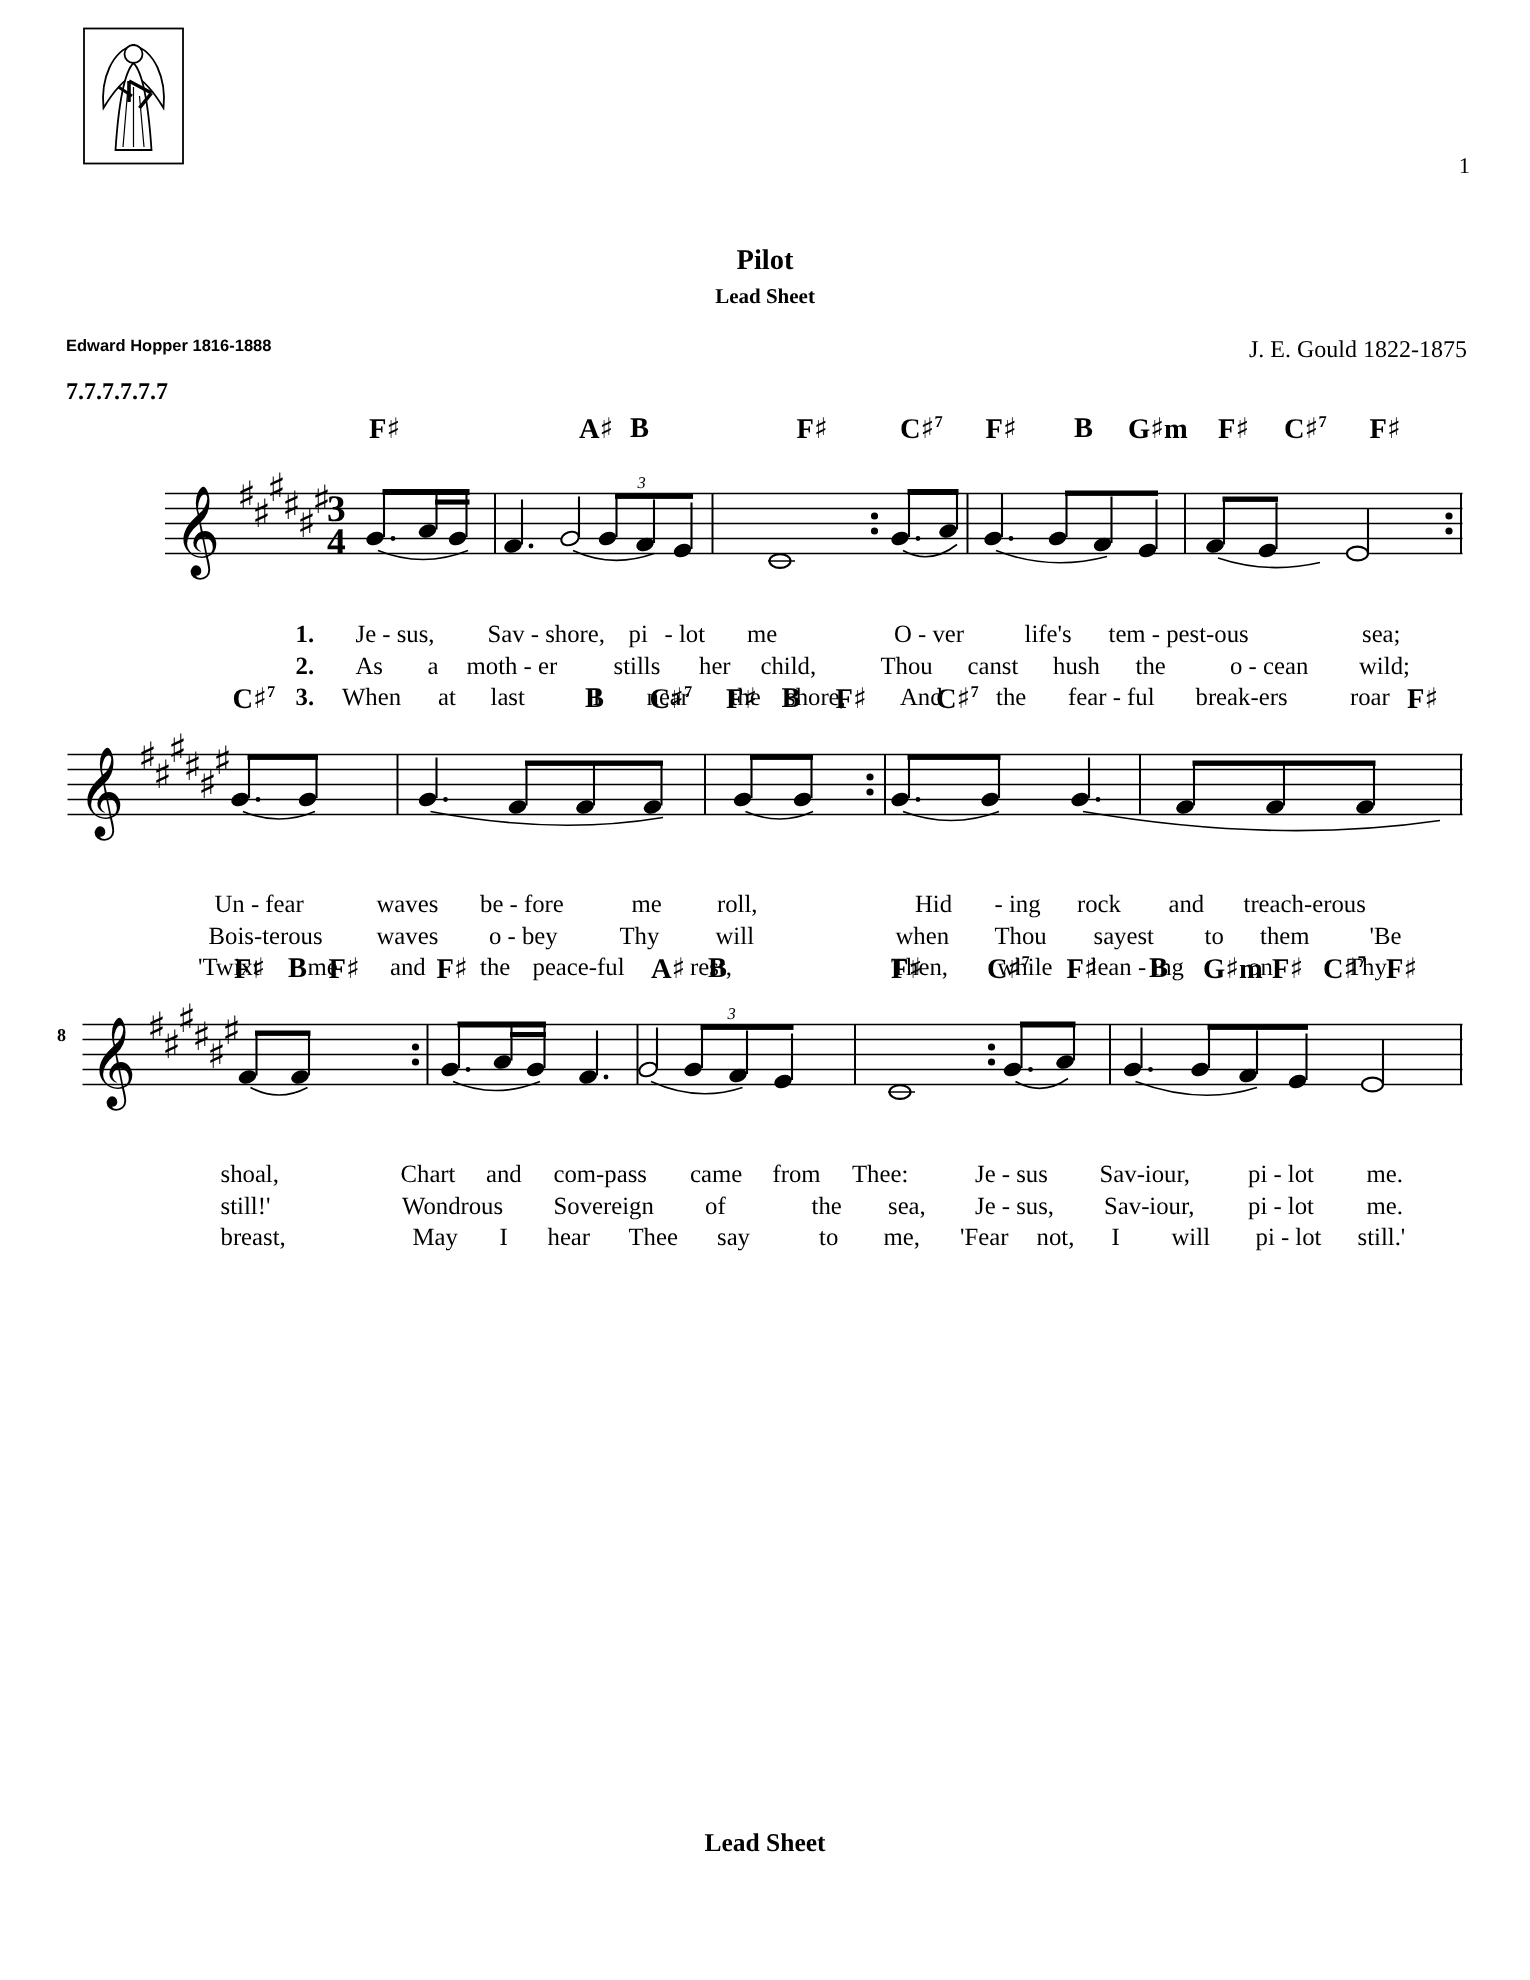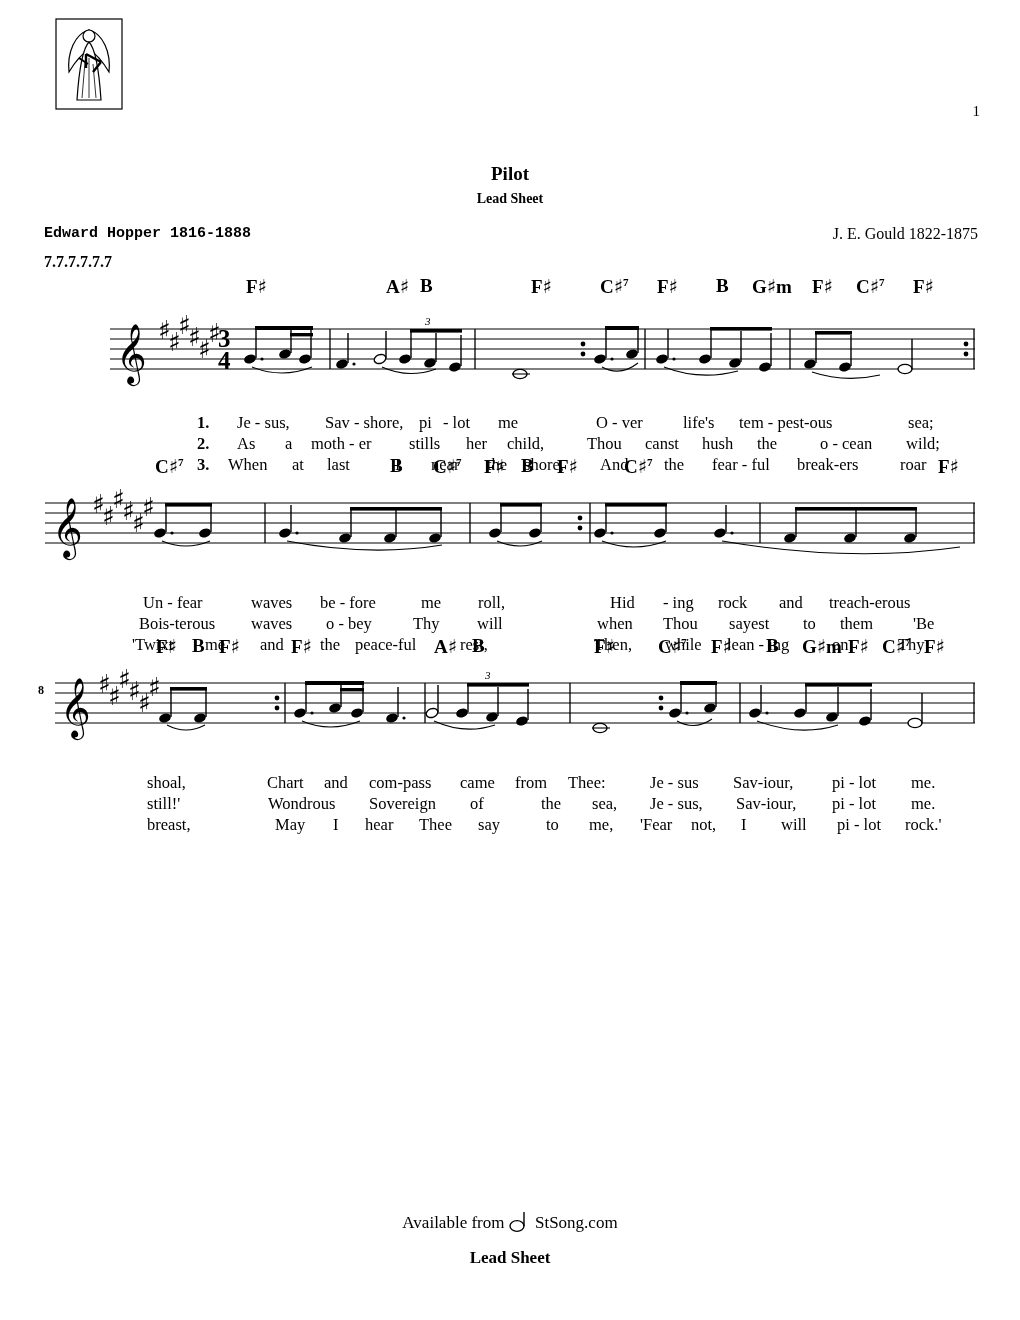--- a/index.html
+++ b/index.html
@@ -63,23 +63,23 @@
     width: 1020px;
     text-align: center;
     font-size: 14px;
     font-weight: bold;
     font-family: "Liberation Serif", serif;
   }
   .composer-left {
     position: absolute;
     left: 44px;
     top: 225px;
-    font-size: 15px;
-    font-weight: bold;
-    font-family: Liberation Mono, monospace;
+    font-size: 11px;
+    font-weight: bold;
+    font-family: Liberation Sans, sans-serif;
   }
   .composer-right {
     position: absolute;
     right: 42px;
     top: 225px;
     font-size: 16px;
     font-weight: normal;
     font-family: "Liberation Serif", serif;
   }
   .meter {
@@ -668,32 +668,22 @@
         <span class="syl" style="left:365px">hear</span>
         <span class="syl" style="left:419px">Thee</span>
         <span class="syl" style="left:478px">say</span>
         <span class="syl" style="left:546px">to</span>
         <span class="syl" style="left:589px">me,</span>
         <span class="syl" style="left:640px">'Fear</span>
         <span class="syl" style="left:691px">not,</span>
         <span class="syl" style="left:741px">I</span>
         <span class="syl" style="left:781px">will</span>
         <span class="syl" style="left:837px">pi - lot</span>
-        <span class="syl" style="left:905px">rock.'</span>
+        <span class="syl" style="left:905px">still.'</span>
       </div>
     </div>
   </div>
 
   <div class="footer">
-    <div class="footer-line1">
-      <span>Available from</span>
-      <span class="note-glyph">
-        <svg viewBox="0 0 22 24" width="22" height="24">
-          <ellipse cx="8" cy="16" rx="7" ry="5.4" fill="#fff" stroke="#000" stroke-width="1.4"></ellipse>
-          <line x1="15" y1="16" x2="15" y2="2" stroke="#000" stroke-width="1.4"></line>
-        </svg>
-      </span>
-      <span>StSong.com</span>
-    </div>
     <div class="footer-line3">Lead Sheet</div>
   </div>
 
 </div>
 
 </body></html>

